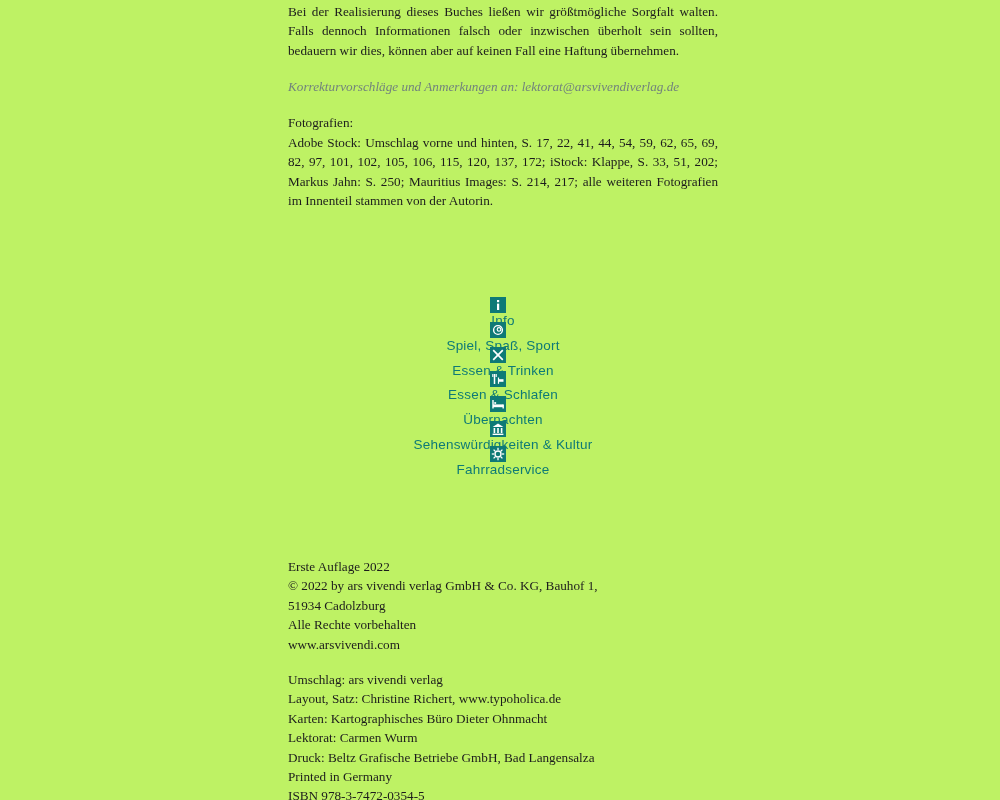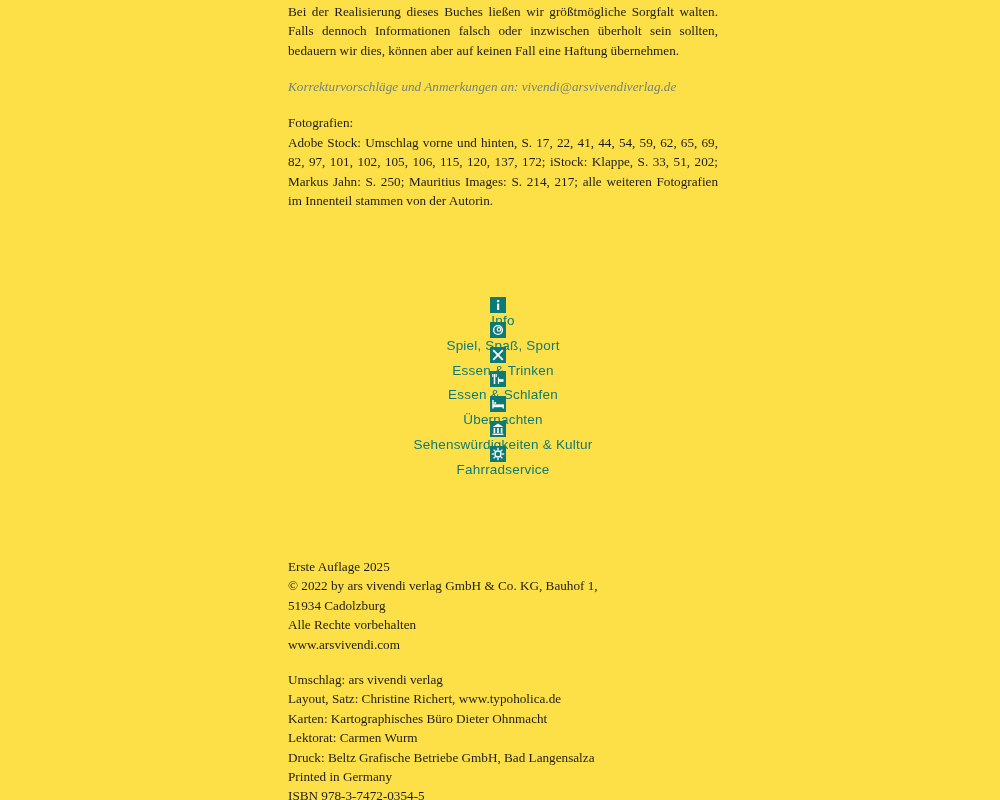--- a/index.html
+++ b/index.html
@@ -1,37 +1,37 @@
 <!DOCTYPE html>
 <html><head>
 <meta charset="utf-8">
 <style>
   html,body{margin:0;padding:0;background:#fff;}
-  .page{position:relative;width:1000px;height:800px;background:#fde047;overflow:hidden;
+  .page{position:relative;width:1000px;height:800px;background:#bef264;overflow:hidden;
         font-family:"Liberation Serif", serif;color:#1c1c1c;}
   .block{position:absolute;left:288px;width:430px;line-height:19.4px;font-size:13.2px;}
   .just{text-align:justify;}
   .italic-note{font-style:italic;color:#72837c;}
   .line{white-space:nowrap;}
   
   .legend{position:absolute;left:288px;top:297px;width:430px;}
   .legend-row{display:flex;align-items:center;height:24.8px;flex-direction:column;}
   .licon{width:16px;height:16px;flex:0 0 16px;margin-right:11px;display:inline-block;}
   .llabel{font-family:"Liberation Sans", sans-serif;font-size:13.5px;color:#0e7a76;
           letter-spacing:.2px;}
   svg{display:block;}
 </style>
 </head>
 <body>
 
 <div class="page">
 
   <div class="block just" style="top:2px">Bei der Realisierung dieses Buches ließen wir größtmögliche Sorgfalt walten. Falls dennoch Informationen falsch oder inzwischen überholt sein sollten, bedauern wir dies, können aber auf keinen Fall eine Haftung übernehmen.</div>
 
-  <div class="block italic-note" style="top:77px">Korrekturvorschläge und Anmerkungen an: vivendi@arsvivendiverlag.de</div>
+  <div class="block italic-note" style="top:77px">Korrekturvorschläge und Anmerkungen an: lektorat@arsvivendiverlag.de</div>
 
   <div class="block" style="top:113px">Fotografien:</div>
   <div class="block just" style="top:133px">Adobe Stock: Umschlag vorne und hinten, S. 17, 22, 41, 44, 54, 59, 62, 65, 69, 82, 97, 101, 102, 105, 106, 115, 120, 137, 172; iStock: Klappe, S. 33, 51, 202; Markus Jahn: S. 250; Mauritius Images: S. 214, 217; alle weiteren Fotografien im Innenteil stammen von der Autorin.</div>
 
   <div class="legend">
 
     <div class="legend-row">
       <span class="licon">
         <svg width="16" height="16" viewBox="0 0 16 16">
             <rect width="16" height="16" fill="#0e7a76"></rect>
@@ -121,21 +121,21 @@
               <line x1="5.2" y1="10.8" x2="3.6" y2="12.4"></line>
             </g>
           </svg>
       </span>
       <span class="llabel">Fahrradservice</span>
     </div>
 
   </div>
 
   <div class="block" style="top:557px">
-    <div class="line">Erste Auflage 2025</div>
+    <div class="line">Erste Auflage 2022</div>
     <div class="line">© 2022 by ars vivendi verlag GmbH &amp; Co. KG, Bauhof 1,</div>
     <div class="line">51934 Cadolzburg</div>
     <div class="line">Alle Rechte vorbehalten</div>
     <div class="line">www.arsvivendi.com</div>
   </div>
 
   <div class="block" style="top:670px">
     <div class="line">Umschlag: ars vivendi verlag</div>
     <div class="line">Layout, Satz: Christine Richert, www.typoholica.de</div>
     <div class="line">Karten: Kartographisches Büro Dieter Ohnmacht</div>

